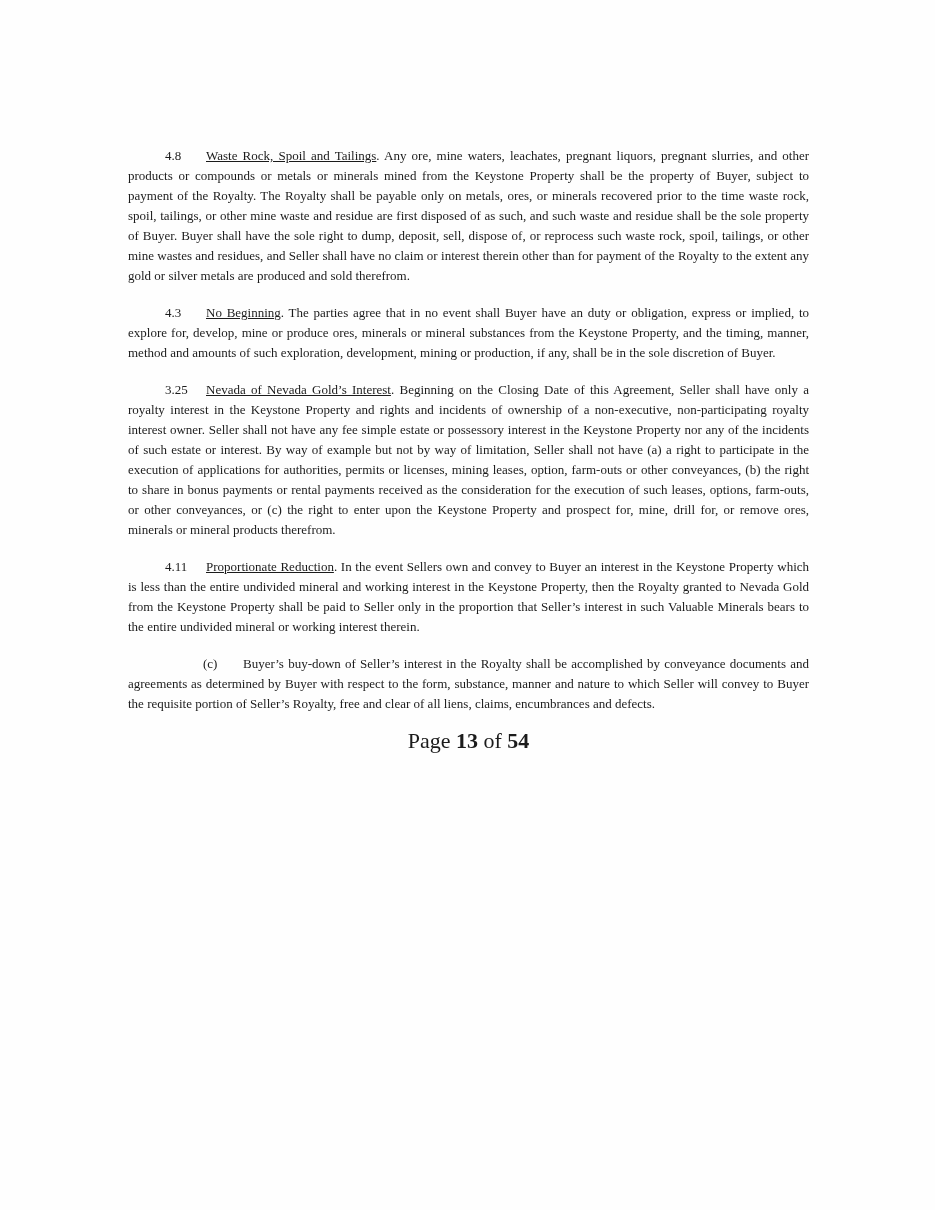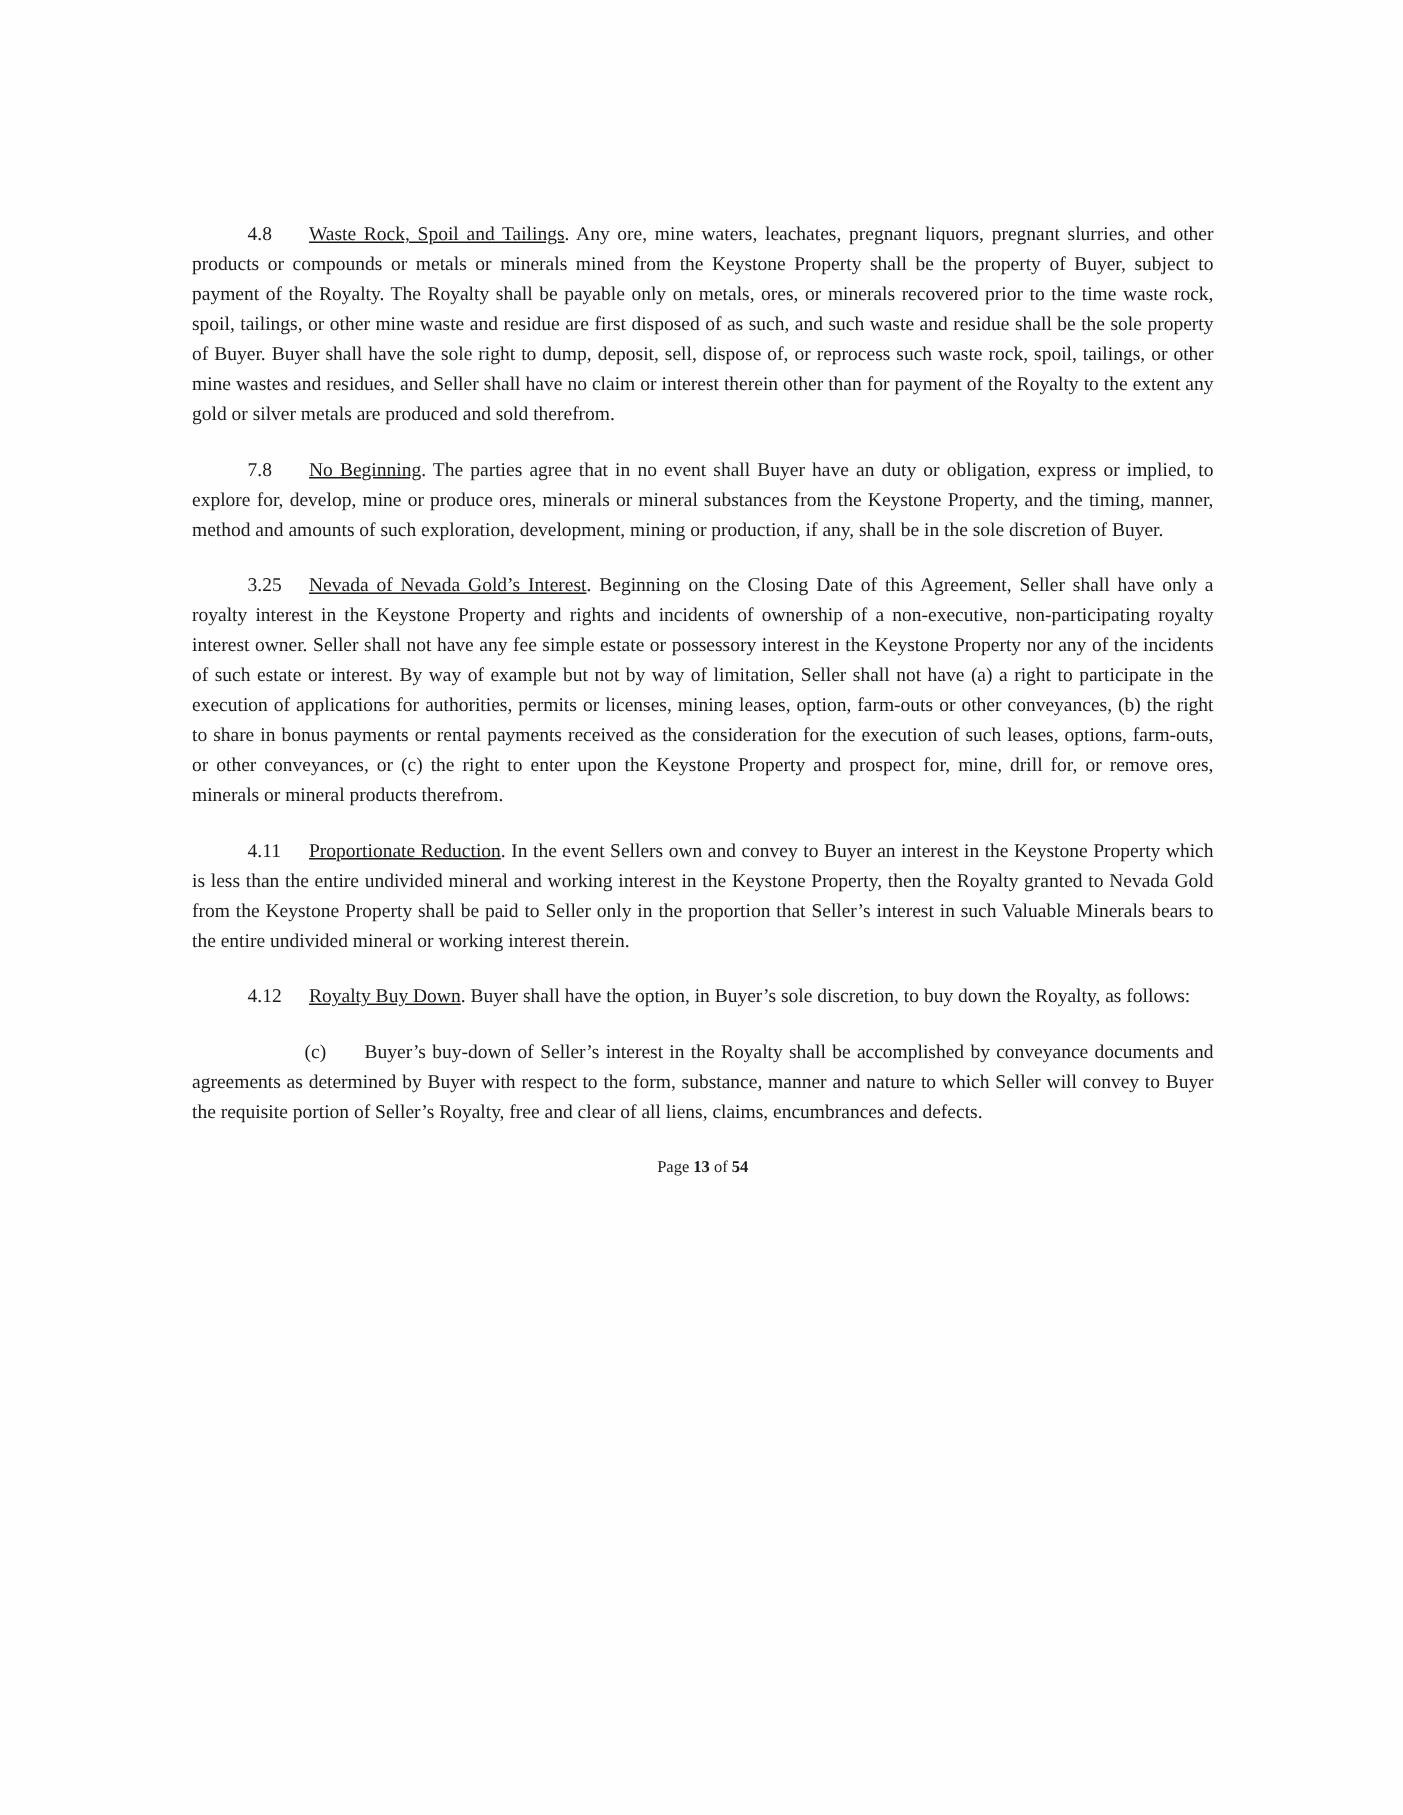--- a/index.html
+++ b/index.html
@@ -38,48 +38,46 @@
     text-indent: 75px;
   }
   p.sub .num {
     width: 40px;
   }
   .head {
     text-decoration: underline;
   }
   .footer {
     margin: 2px 0 0 0;
-    font-size: 11px;
+    font-size: 22px;
     line-height: 20px;
     text-align: center;
   }
   .footer .bold {
     font-weight: bold;
   }
 </style>
 </head>
 <body>
 
 <div class="page">
   <div class="textblock">
 
     <p class="sec"><span class="num">4.8</span><span class="head">Waste Rock, Spoil and Tailings</span><span>.</span>
       <span>Any ore, mine waters, leachates, pregnant liquors, pregnant slurries, and other products or compounds or metals or minerals mined from the Keystone Property shall be the property of Buyer, subject to payment of the Royalty.  The Royalty shall be payable only on metals, ores, or minerals recovered prior to the time waste rock, spoil, tailings, or other mine waste and residue are first disposed of as such, and such waste and residue shall be the sole property of Buyer.  Buyer shall have the sole right to dump, deposit, sell, dispose of, or reprocess such waste rock, spoil, tailings, or other mine wastes and residues, and Seller shall have no claim or interest therein other than for payment of the Royalty to the extent any gold or silver metals are produced and sold therefrom.</span></p>
 
-    <p class="sec"><span class="num">7.8</span><span class="head">No Beginning</span><span>.</span>
+    <p class="sec"><span class="num">4.3</span><span class="head">No Beginning</span><span>.</span>
       <span>The parties agree that in no event shall Buyer have an duty or obligation, express or implied, to explore for, develop, mine or produce ores, minerals or mineral substances from the Keystone Property, and the timing, manner, method and amounts of such exploration, development, mining or production, if any, shall be in the sole discretion of Buyer.</span></p>
 
     <p class="sec"><span class="num">3.25</span><span class="head">Nevada of Nevada Gold’s Interest</span><span>.</span>
       <span>Beginning on the Closing Date of this Agreement, Seller shall have only a royalty interest in the Keystone Property and rights and incidents of ownership of a non-executive, non-participating royalty interest owner.  Seller shall not have any fee simple estate or possessory interest in the Keystone Property nor any of the incidents of such estate or interest.  By way of example but not by way of limitation, Seller shall not have (a) a right to participate in the execution of applications for authorities, permits or licenses, mining leases, option, farm-outs or other conveyances, (b) the right to share in bonus payments or rental payments received as the consideration for the execution of such leases, options, farm-outs, or other conveyances, or (c) the right to enter upon the Keystone Property and prospect for, mine, drill for, or remove ores, minerals or mineral products therefrom.</span></p>
 
     <p class="sec"><span class="num">4.11</span><span class="head">Proportionate Reduction</span><span>.</span>
       <span>In the event Sellers own and convey to Buyer an interest in the Keystone Property which is less than the entire undivided mineral and working interest in the Keystone Property, then the Royalty granted to Nevada Gold from the Keystone Property shall be paid to Seller only in the proportion that Seller’s interest in such Valuable Minerals bears to the entire undivided mineral or working interest therein.</span></p>
 
-    <p class="sec"><span class="num">4.12</span><span class="head">Royalty Buy Down</span><span>.</span>
-      <span>Buyer shall have the option, in Buyer’s sole discretion, to buy down the Royalty, as follows:</span></p>
 
 
 
     <p class="sec sub"><span class="num">(c)</span><span>Buyer’s buy-down of Seller’s interest in the Royalty shall be accomplished by conveyance documents and agreements as determined by Buyer with respect to the form, substance, manner and nature to which Seller will convey to Buyer the requisite portion of Seller’s Royalty, free and clear of all liens, claims, encumbrances and defects.</span></p>
 
     <div class="footer"><span>Page</span> <span class="bold">13</span> <span>of</span> <span class="bold">54</span></div>
 
   </div>
 </div>
 

